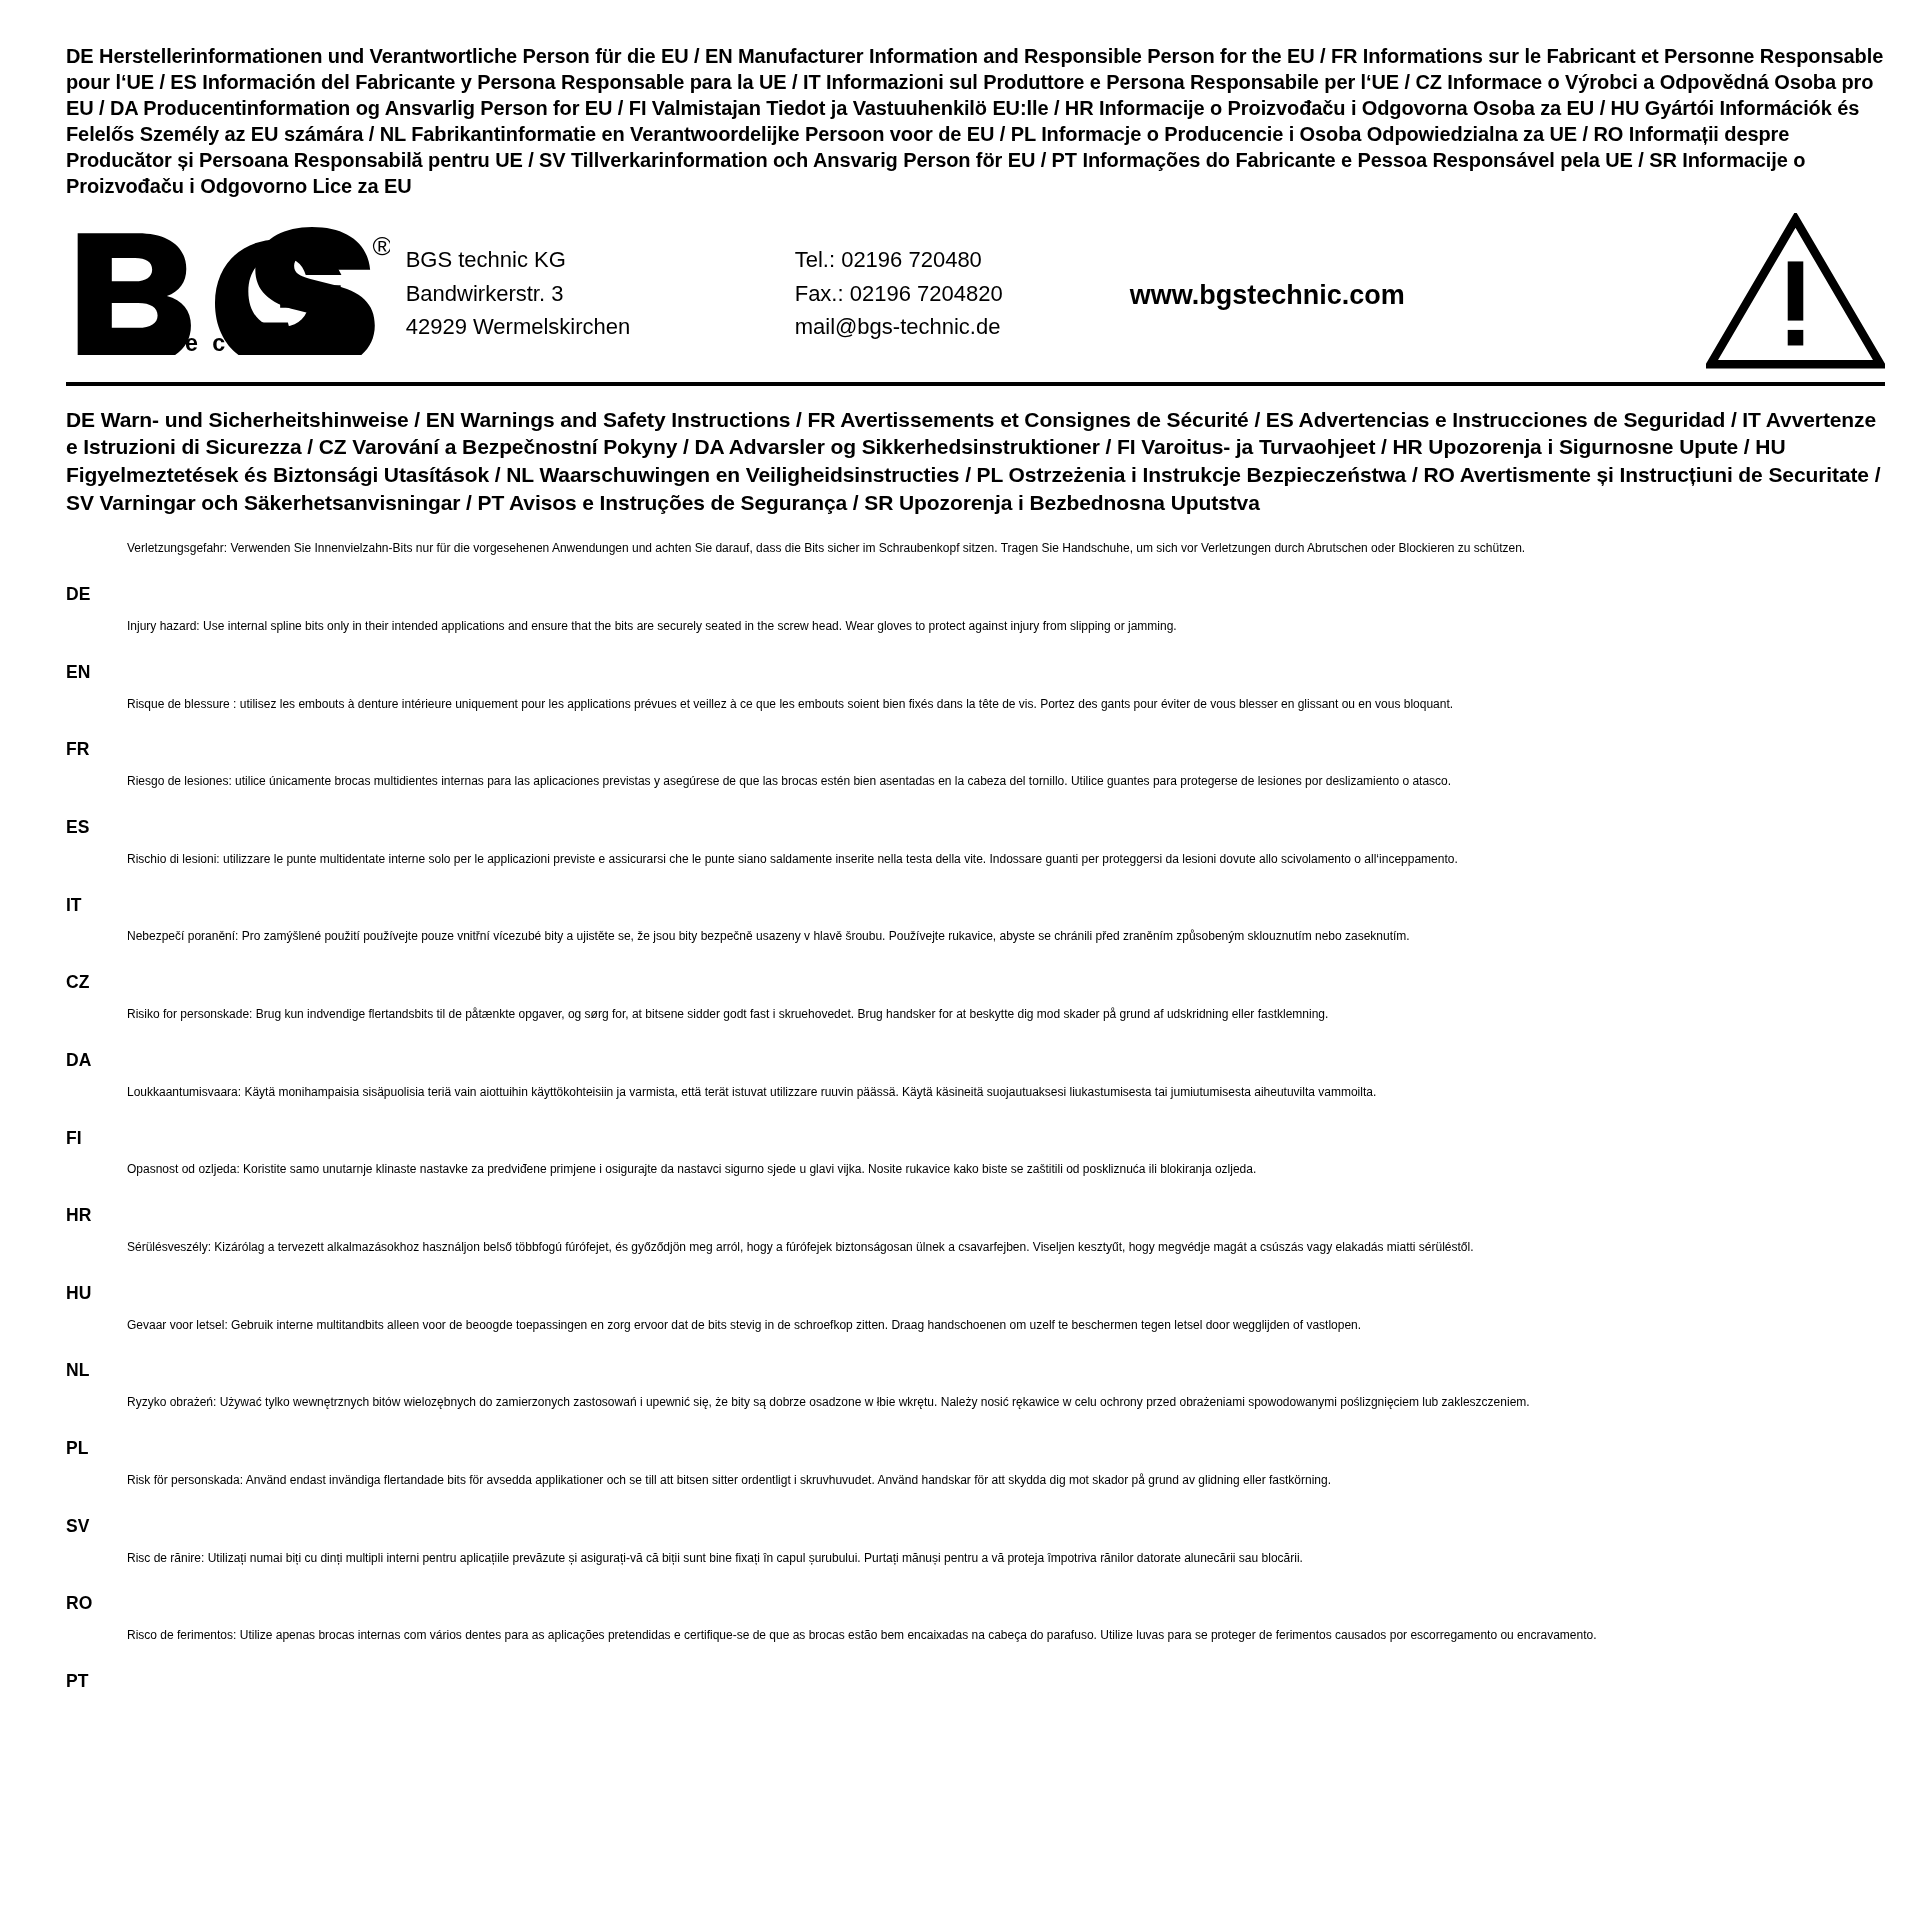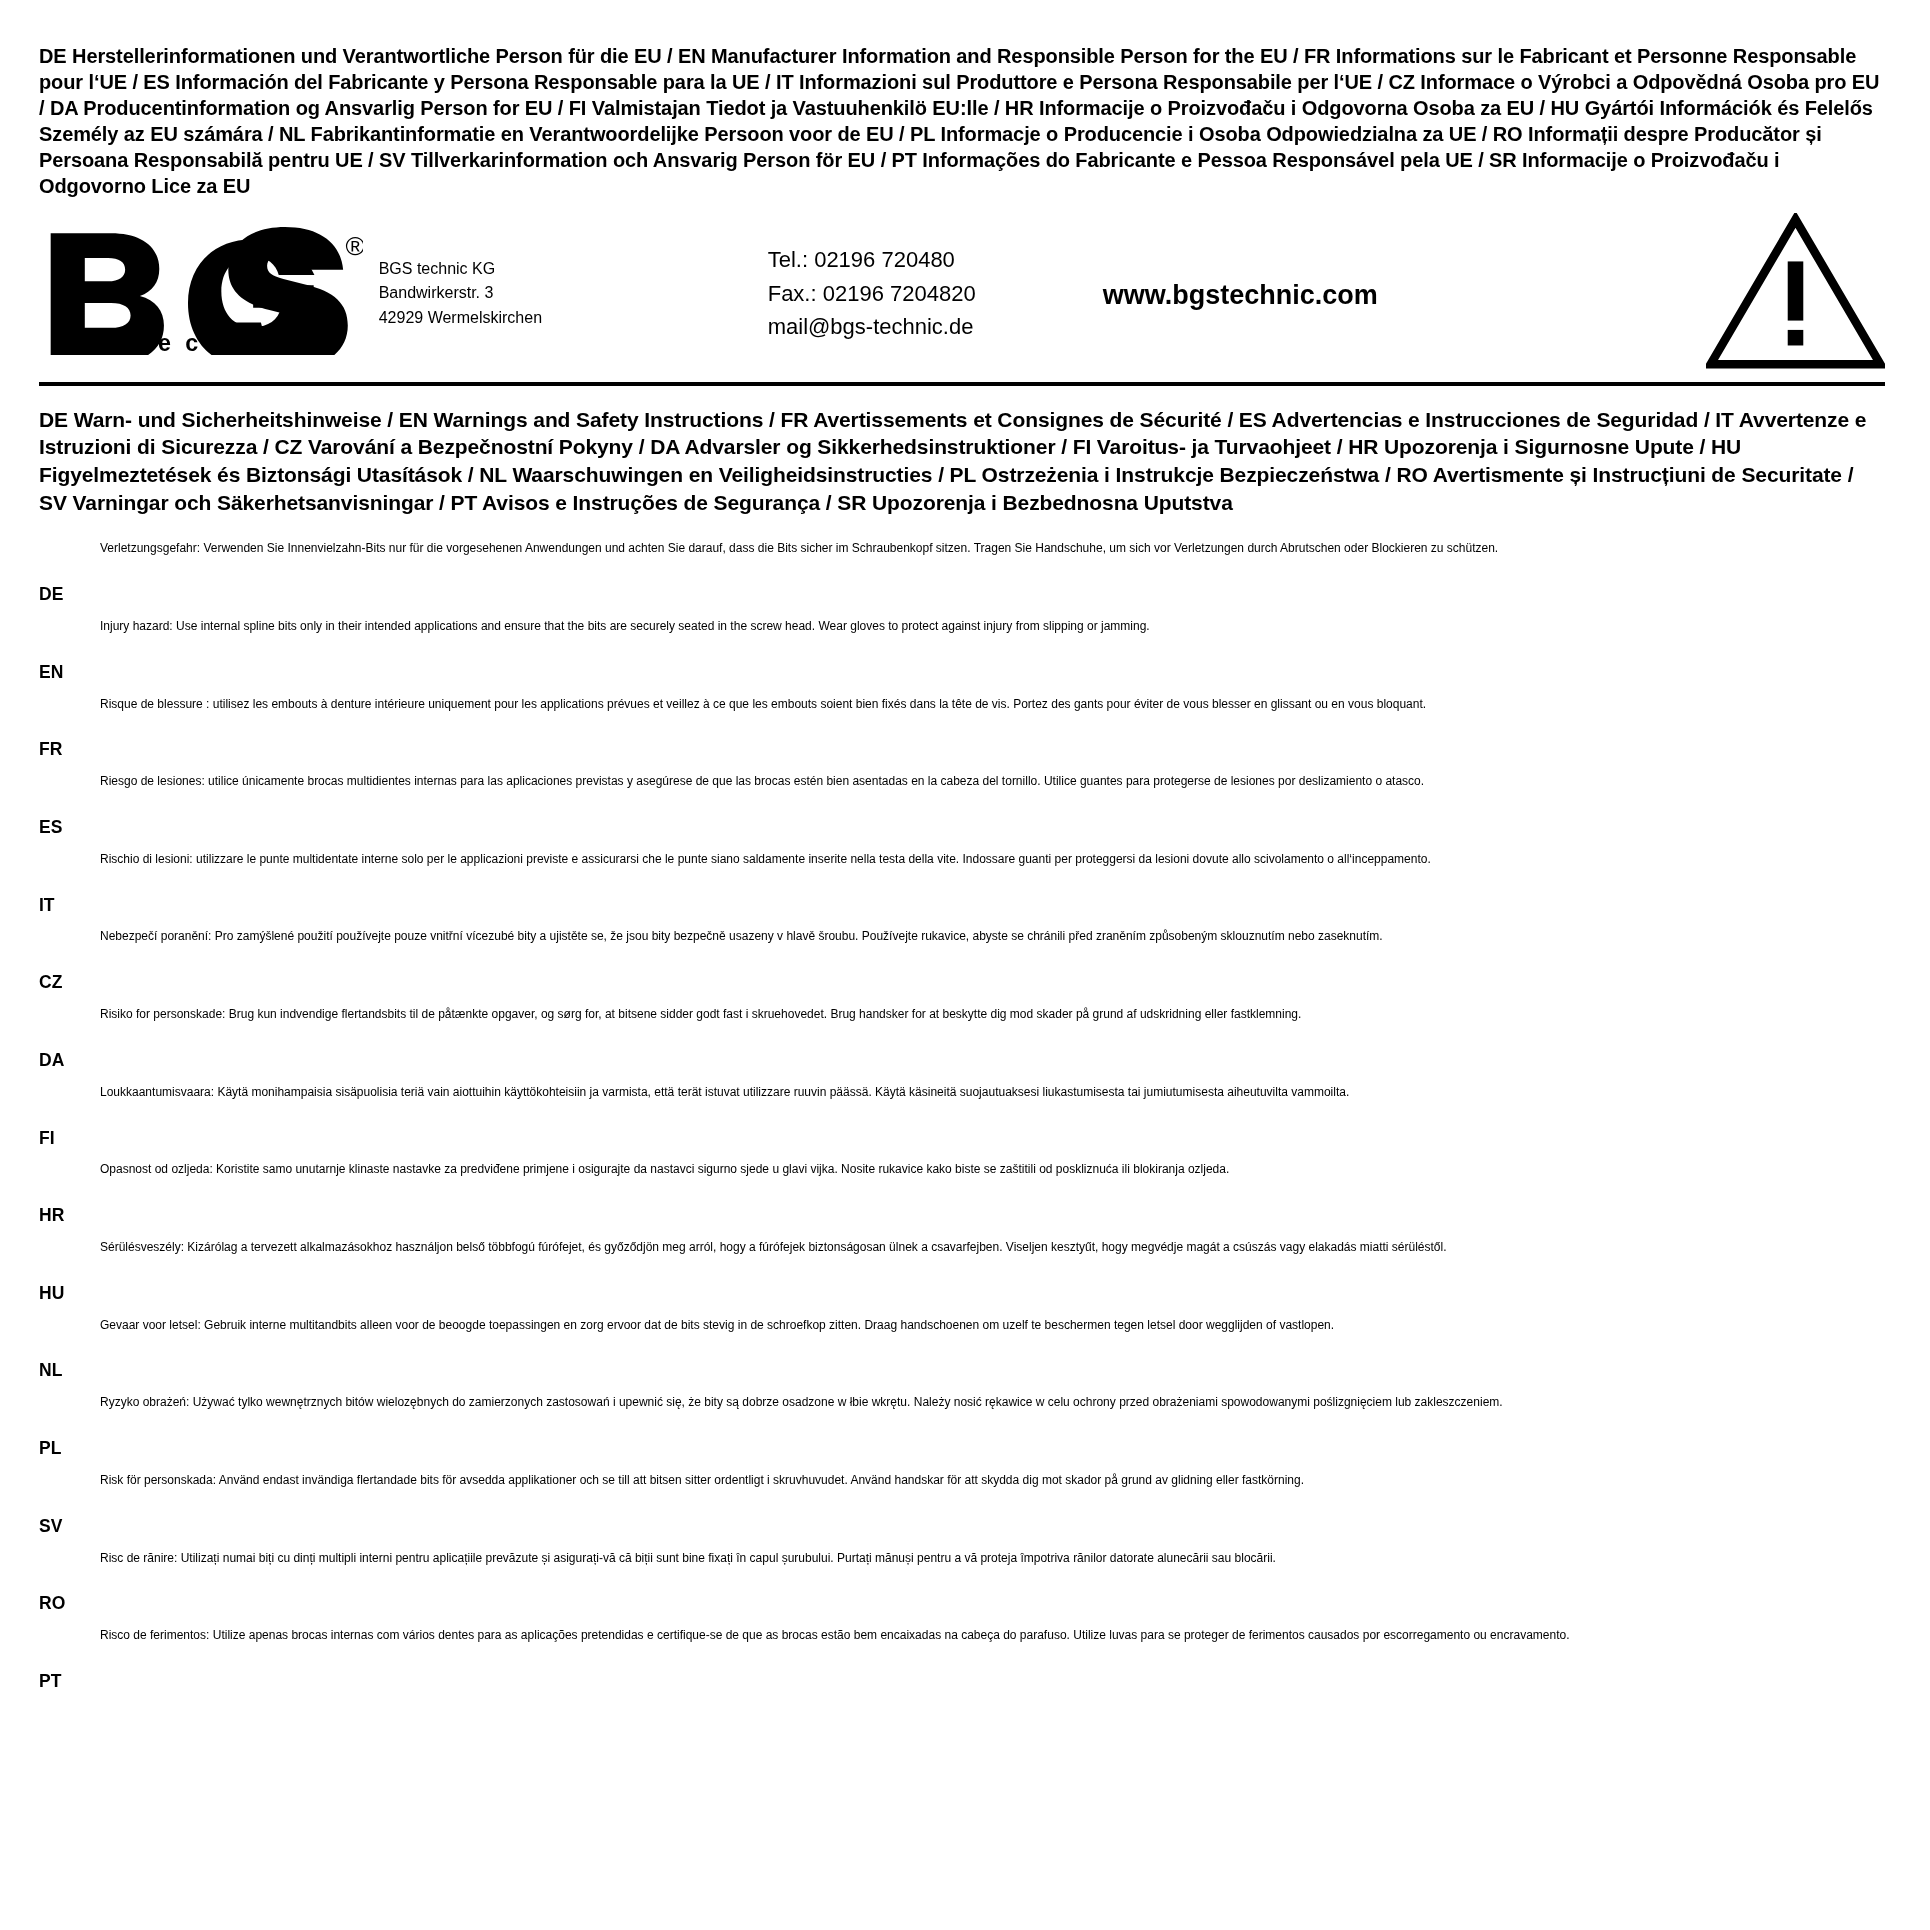--- a/index.html
+++ b/index.html
@@ -11,21 +11,21 @@
     width: 1930px;
     height: 1930px;
     font-family: "Liberation Sans", sans-serif;
     color: #000000;
     -webkit-font-smoothing: antialiased;
   }
   .page {
     box-sizing: border-box;
     width: 1930px;
     height: 1698px;
-    padding: 37px 45px 0 39px;
+    padding: 37px 45px 0 66px;
     border-radius: 26px;
   }
 
   
   .top-heading {
     font-size: 20px;
     font-weight: bold;
     line-height: 1.30;
     letter-spacing: -0.1px;
     margin: 6.2px 0 14px 0;
@@ -41,21 +41,21 @@
   }
   .logo-wrap {
     width: 335px;
     flex: 0 0 335px;
     padding-left: 4.7px;
   }
   .logo-svg { display: block; }
 
   .addr {
     flex: 0 0 389px;
-    font-size: 16px;
+    font-size: 22px;
     line-height: 1.52;
     padding-top: 4.7px;
   }
   .tel {
     flex: 0 0 335px;
     font-size: 22px;
     line-height: 1.52;
     padding-top: 4.7px;
   }
   .web {

